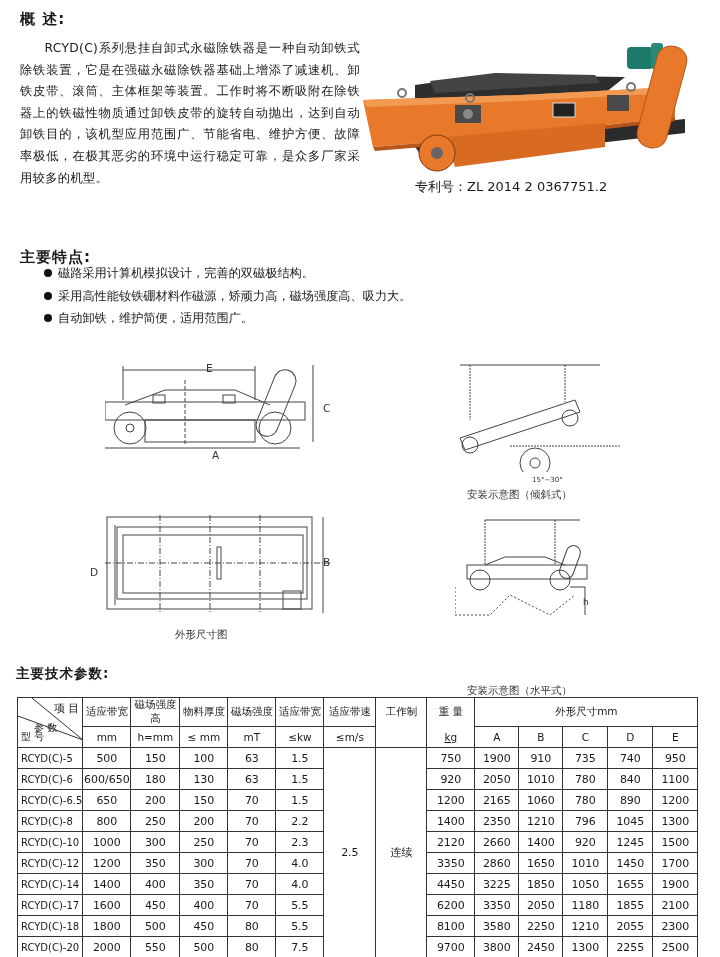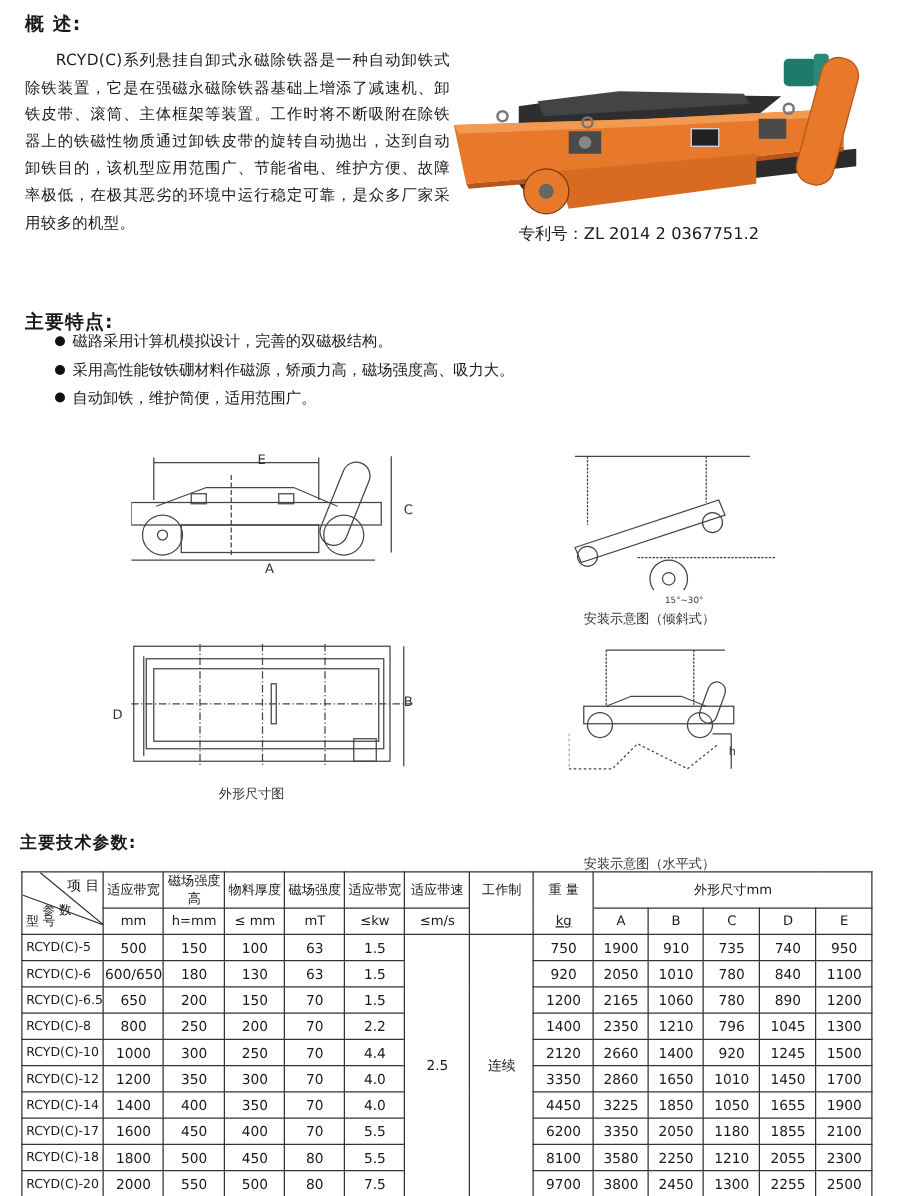--- a/index.html
+++ b/index.html
@@ -254,21 +254,21 @@
     <td>796</td>
     <td>1045</td>
     <td>1300</td>
   </tr>
   <tr>
     <td class="model">RCYD(C)-10</td>
     <td>1000</td>
     <td>300</td>
     <td>250</td>
     <td>70</td>
-    <td>4.4</td>
+    <td>2.3</td>
     <td>2120</td>
     <td>2660</td>
     <td>1400</td>
     <td>920</td>
     <td>1245</td>
     <td>1500</td>
   </tr>
   <tr>
     <td class="model">RCYD(C)-12</td>
     <td>1200</td>

